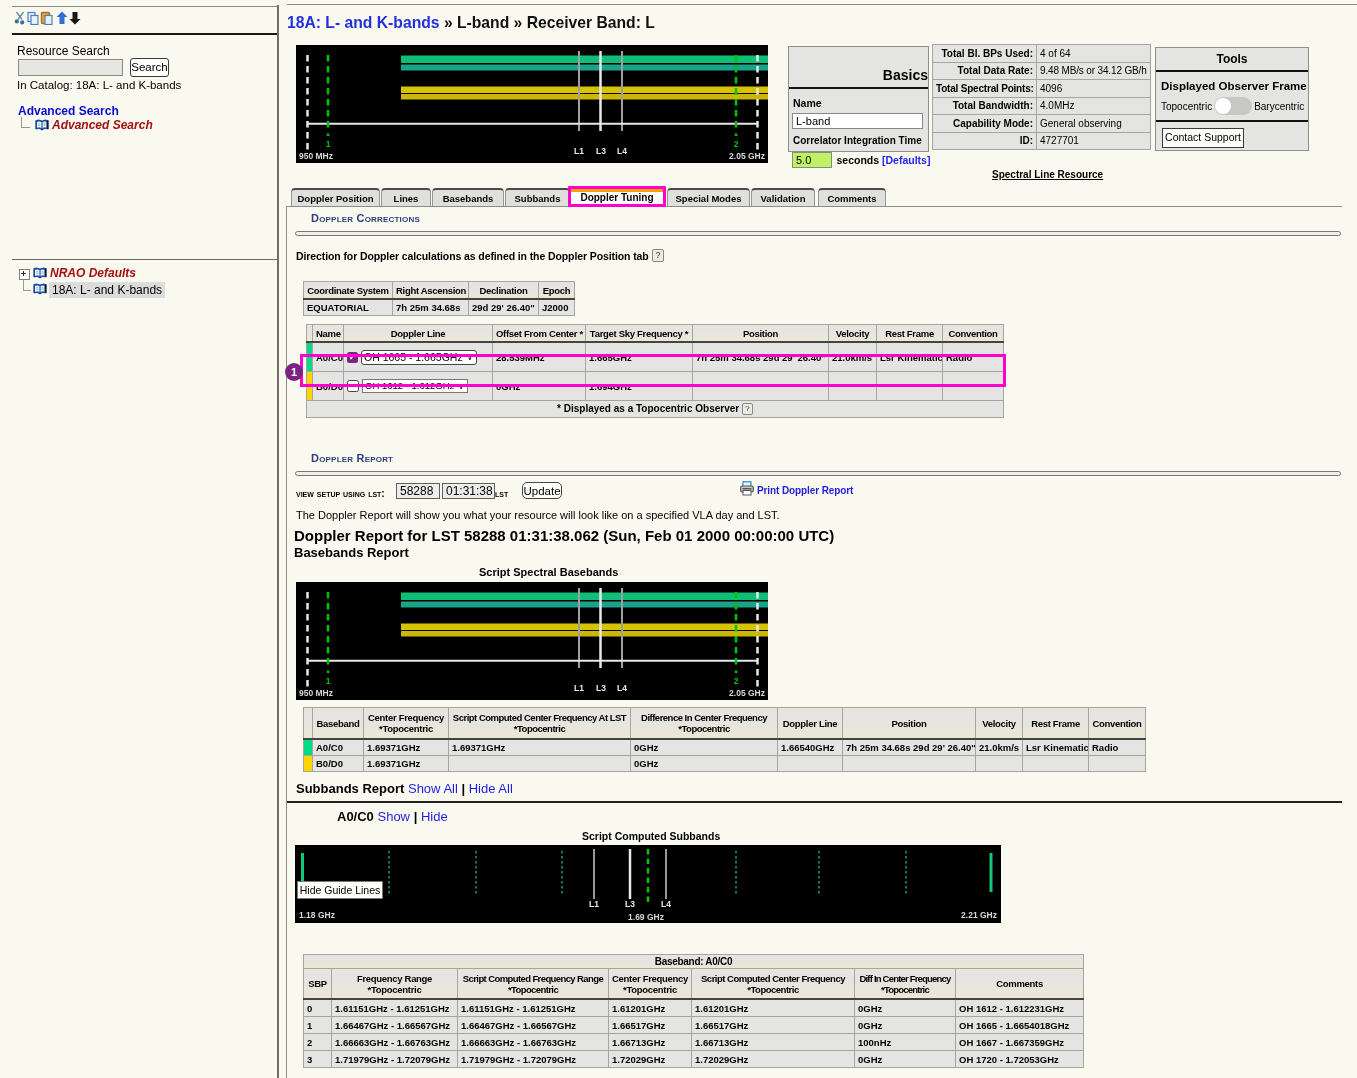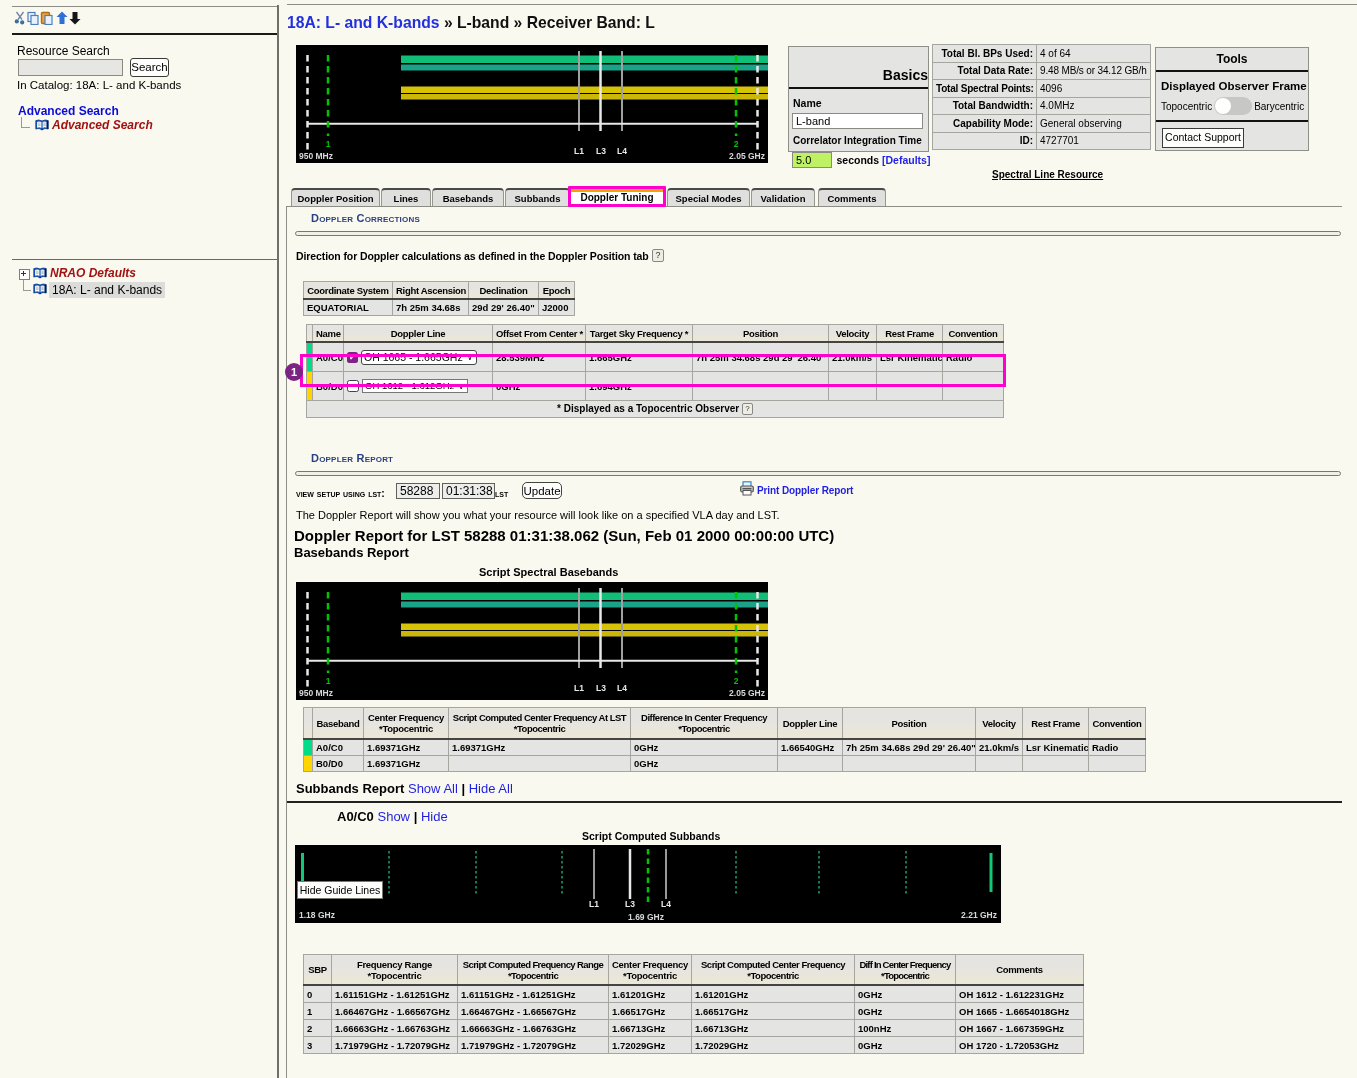--- a/index.html
+++ b/index.html
@@ -416,20 +416,23 @@
  <colgroup>
       <col style="width:28px;">
       <col style="width:126px;">
       <col style="width:151px;">
       <col style="width:83px;">
       <col style="width:163px;">
       <col style="width:101px;">
       <col style="width:128px;">
     </colgroup>
  <tbody>
+      <tr>
+        <td class="hd" colspan="7" style="height:11px;font-size:10px;">Baseband: A0/C0</td>
+      </tr>
  <tr>
         <td class="hd" style="height:27px;">SBP</td>
         <td class="hd">Frequency Range<br>*Topocentric</td>
         <td class="hd" style="letter-spacing:-0.6px;">Script Computed Frequency Range<br>*Topocentric</td>
         <td class="hd">Center Frequency<br>*Topocentric</td>
         <td class="hd" style="letter-spacing:-0.5px;">Script Computed Center Frequency<br>*Topocentric</td>
         <td class="hd" style="letter-spacing:-0.8px;">Diff In Center Frequency<br>*Topocentric</td>
         <td class="hd">Comments</td>
       </tr>
  <tr style="border-top:2px solid #444;">

